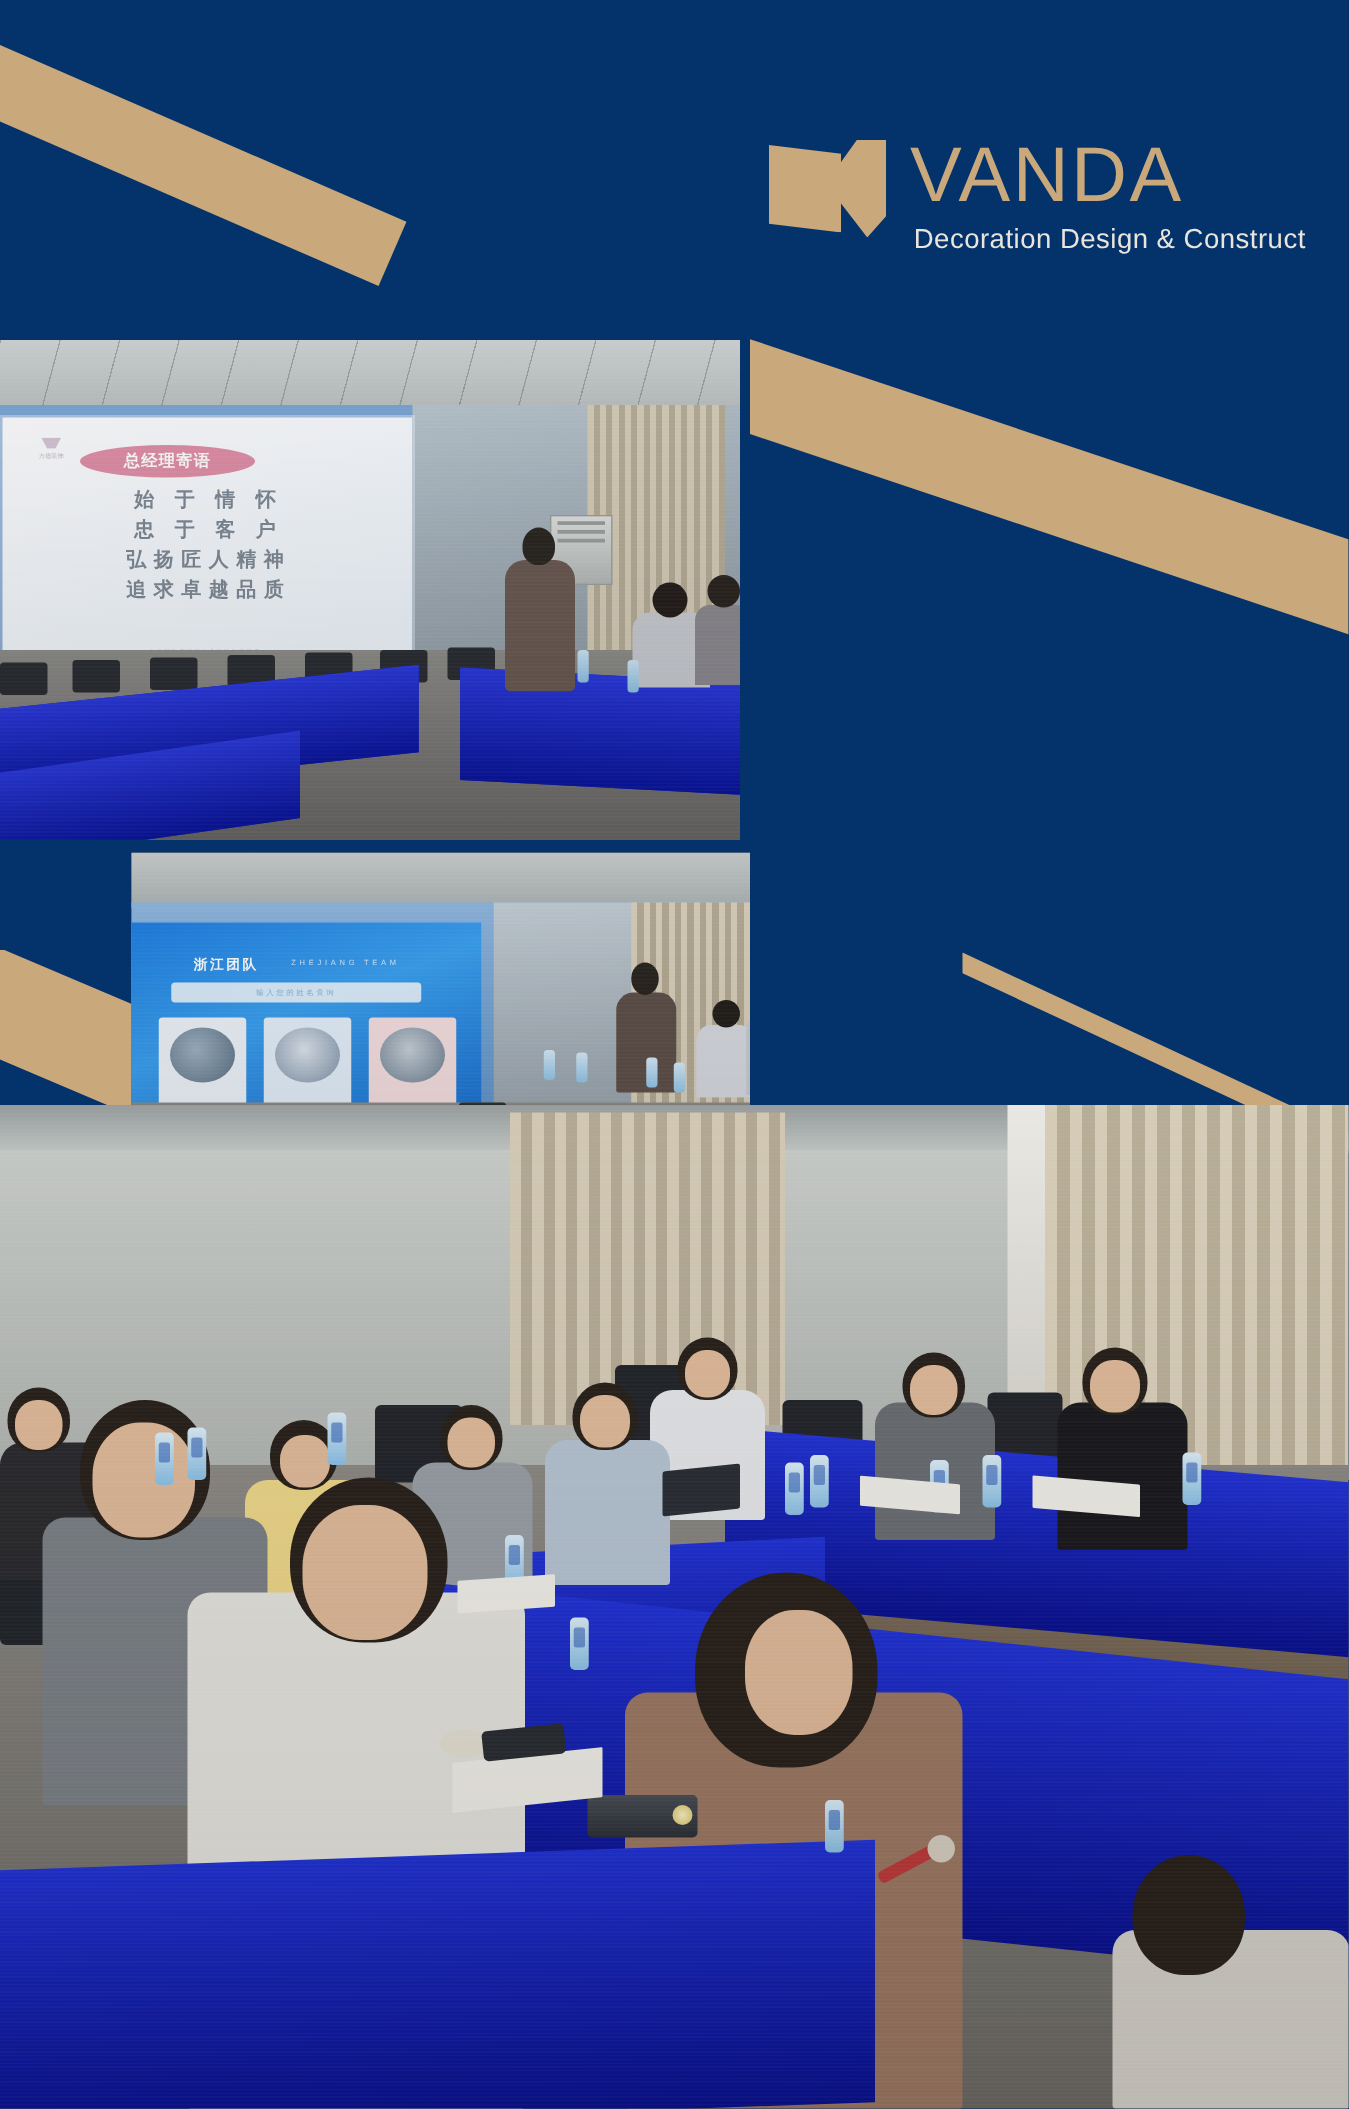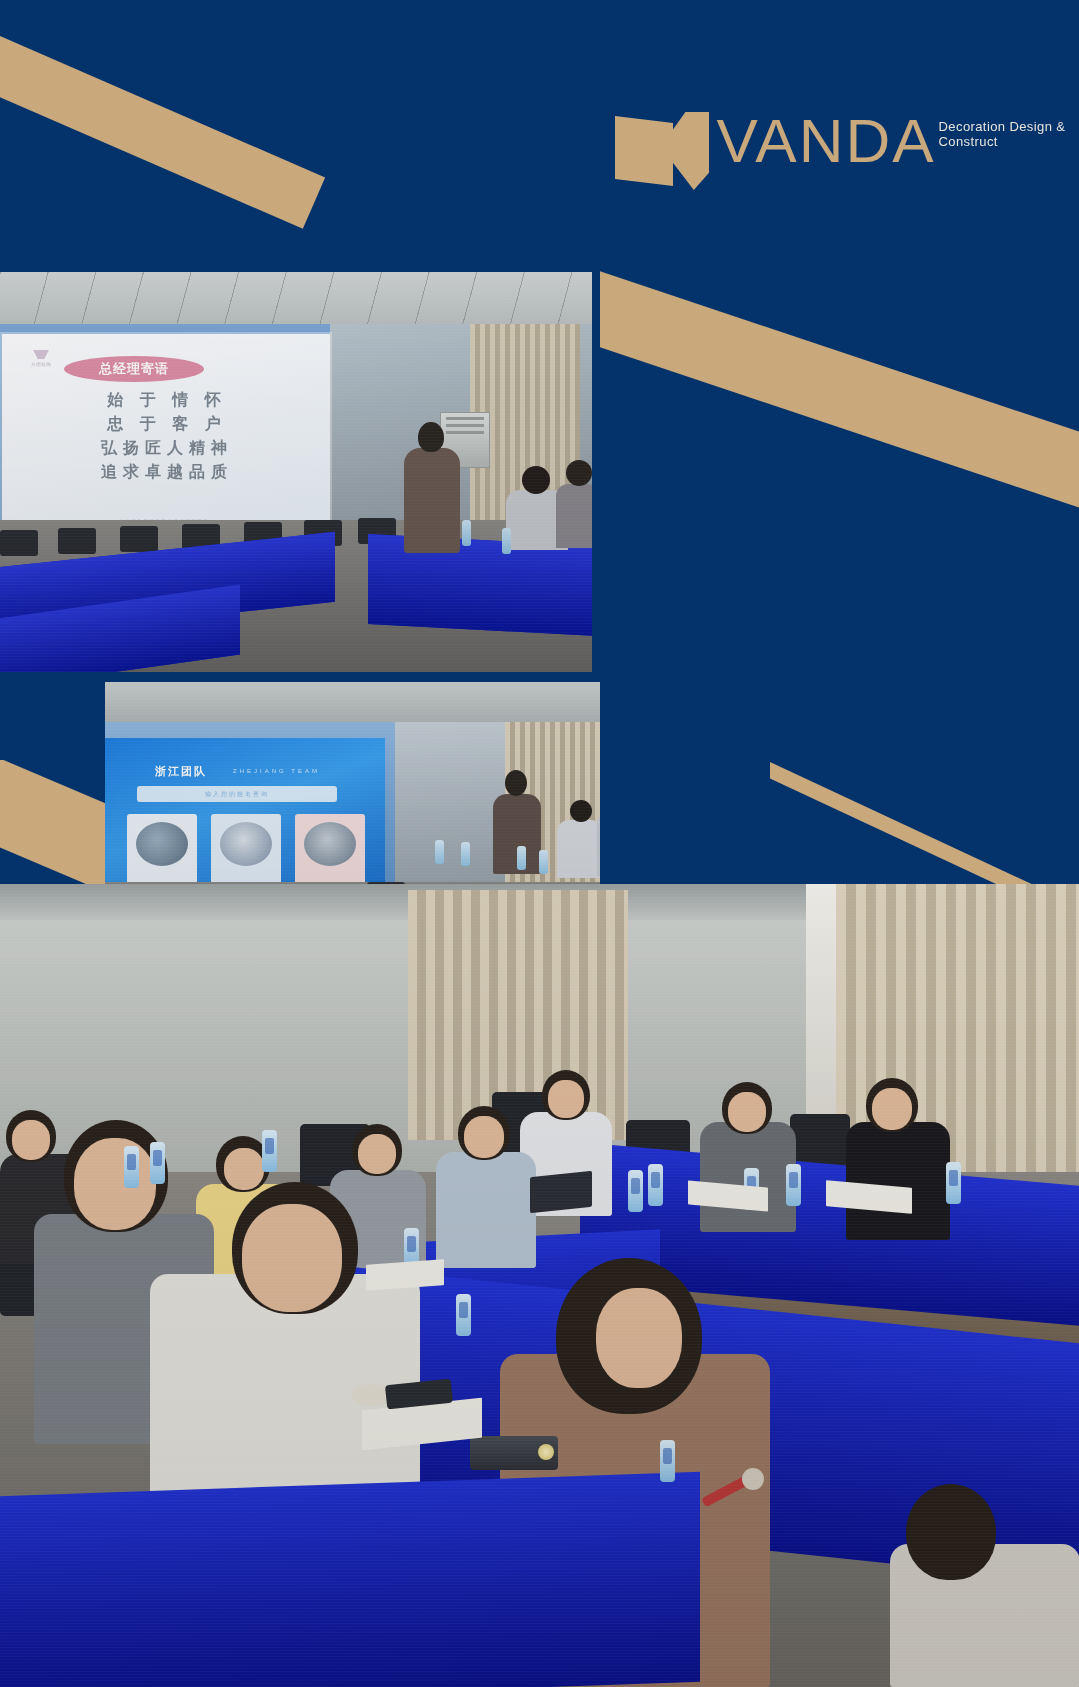--- a/index.html
+++ b/index.html
@@ -61,28 +61,28 @@
   .mark-a{
     position:absolute;left:0;top:4px;
     width:58px;height:70px;background:#c9a87c;
     clip-path:polygon(0 0,100% 10%,100% 100%,0 90%);
   }
   .mark-b{
     position:absolute;left:56px;top:0;
     width:38px;height:78px;background:#c9a87c;
     clip-path:polygon(38% 0,100% 0,100% 78%,60% 100%,0 62%,0 26%);
   }
-  .brand-text{display:flex;flex-direction:row;}
+  .brand-text{display:flex;flex-direction:column;}
   .brand-name{
     color:#c9a87c;font-size:62px;line-height:0.95;
     letter-spacing:2px;font-weight:400;
     font-family:"Liberation Sans",sans-serif;
   }
   .brand-tag{
-    color:#e9e4dc;font-size:13px;letter-spacing:.4px;
+    color:#e9e4dc;font-size:22px;letter-spacing:.4px;
     margin-top:7px;margin-left:3px;
     font-family:"Liberation Sans",sans-serif;
   }
   
   .photo{position:absolute;overflow:hidden;background:#3a4048;}
   #photo-1{left:0;top:272px;width:592px;height:400px;}
   #photo-2{left:105px;top:682px;width:495px;height:333px;}
   #photo-3{left:0;top:884px;width:1079px;height:803px;}
 
   

